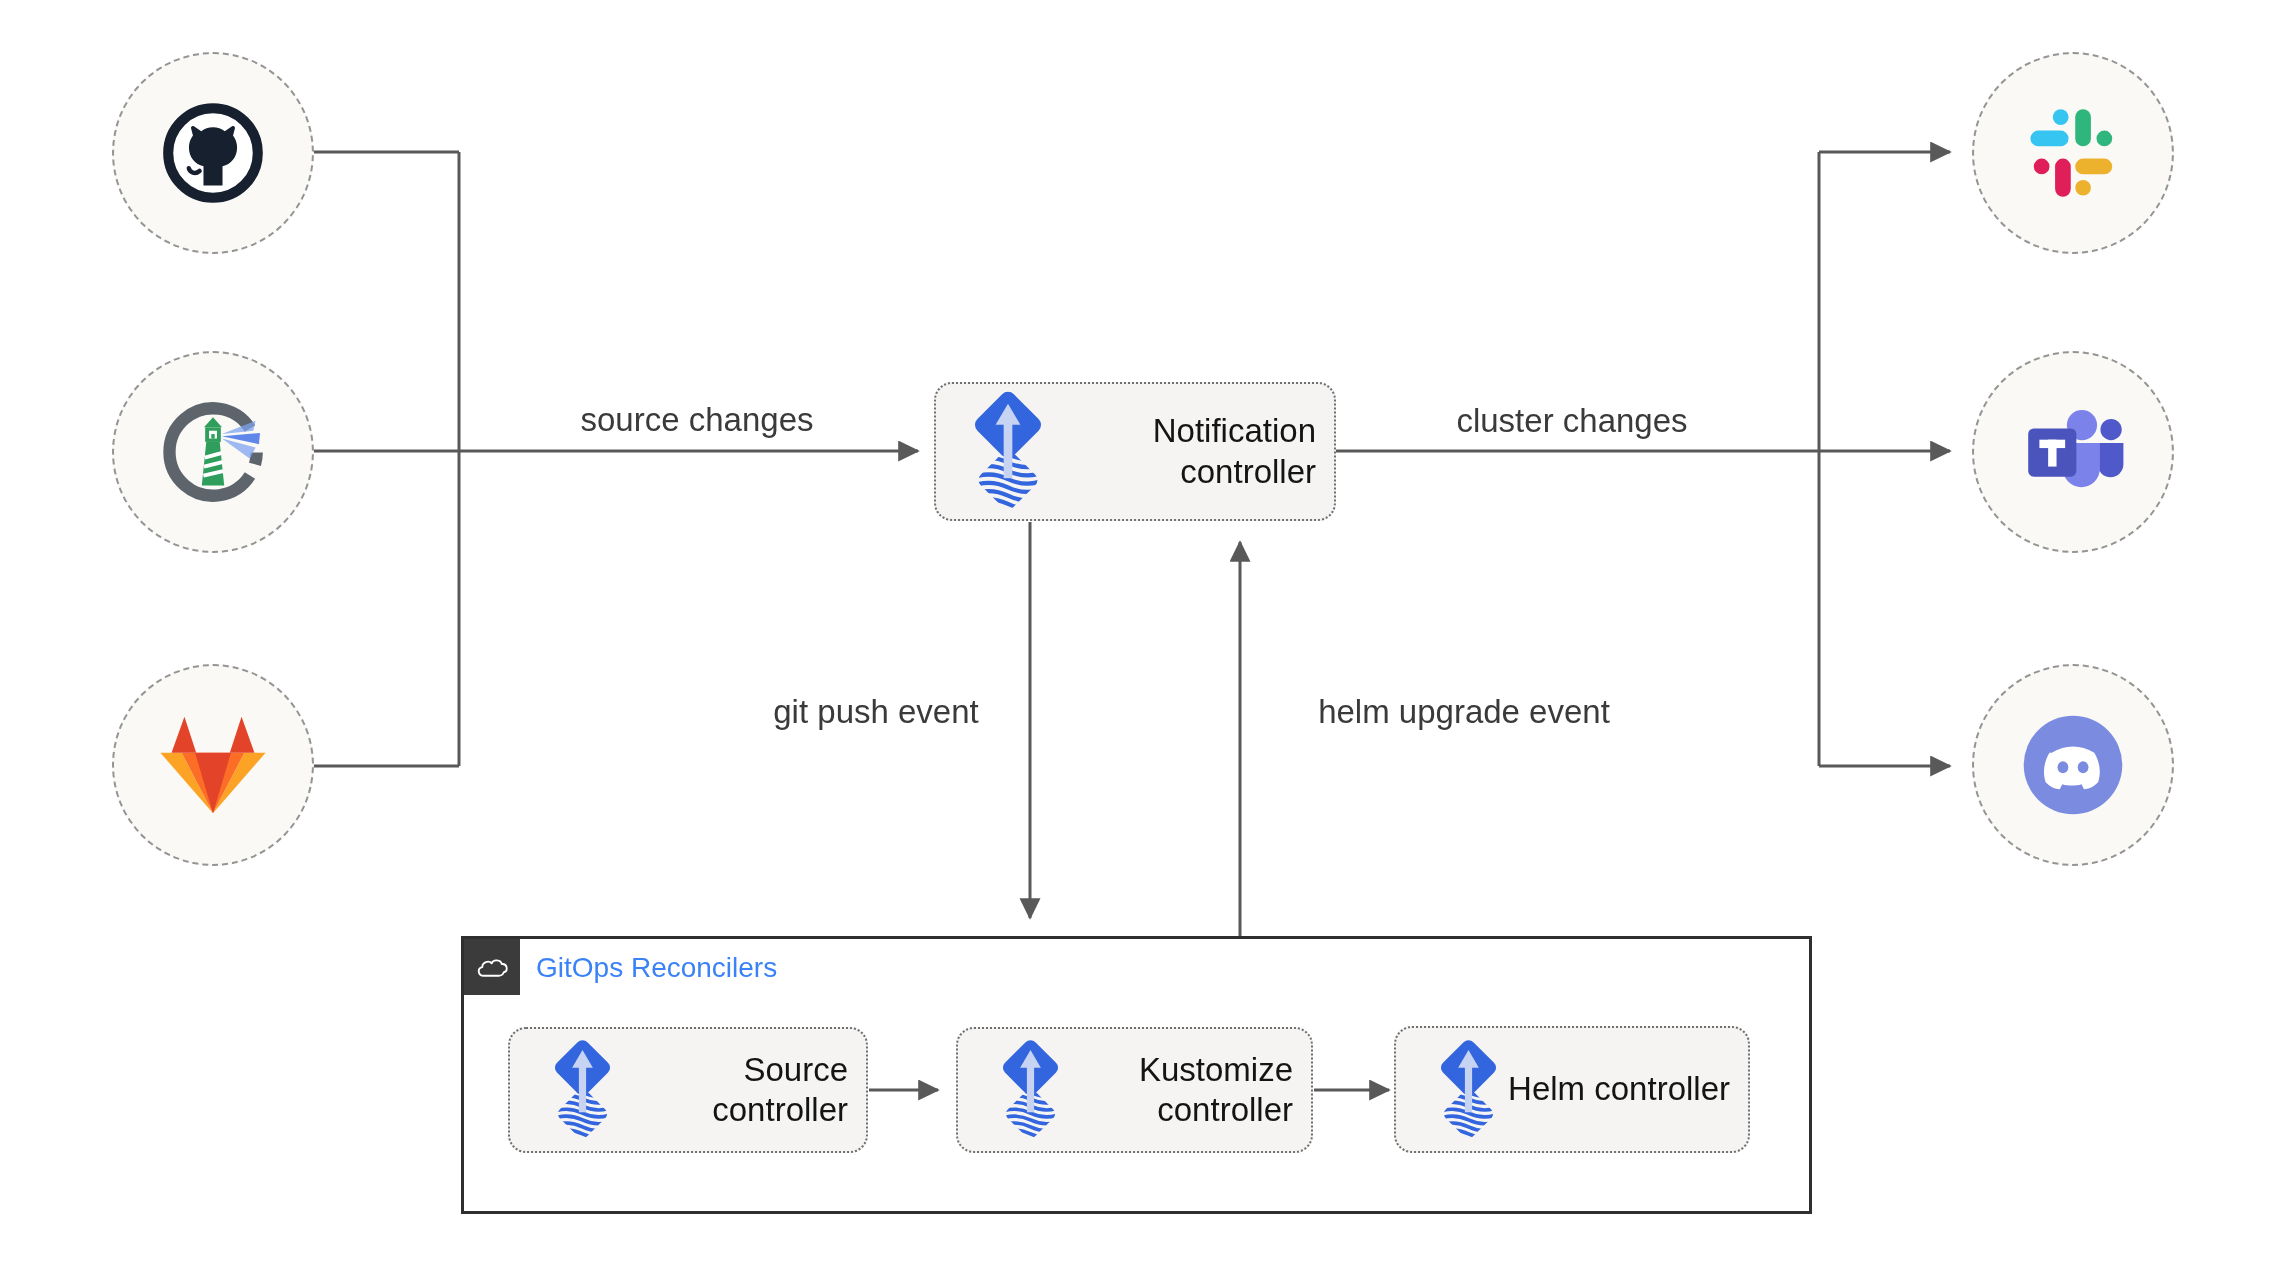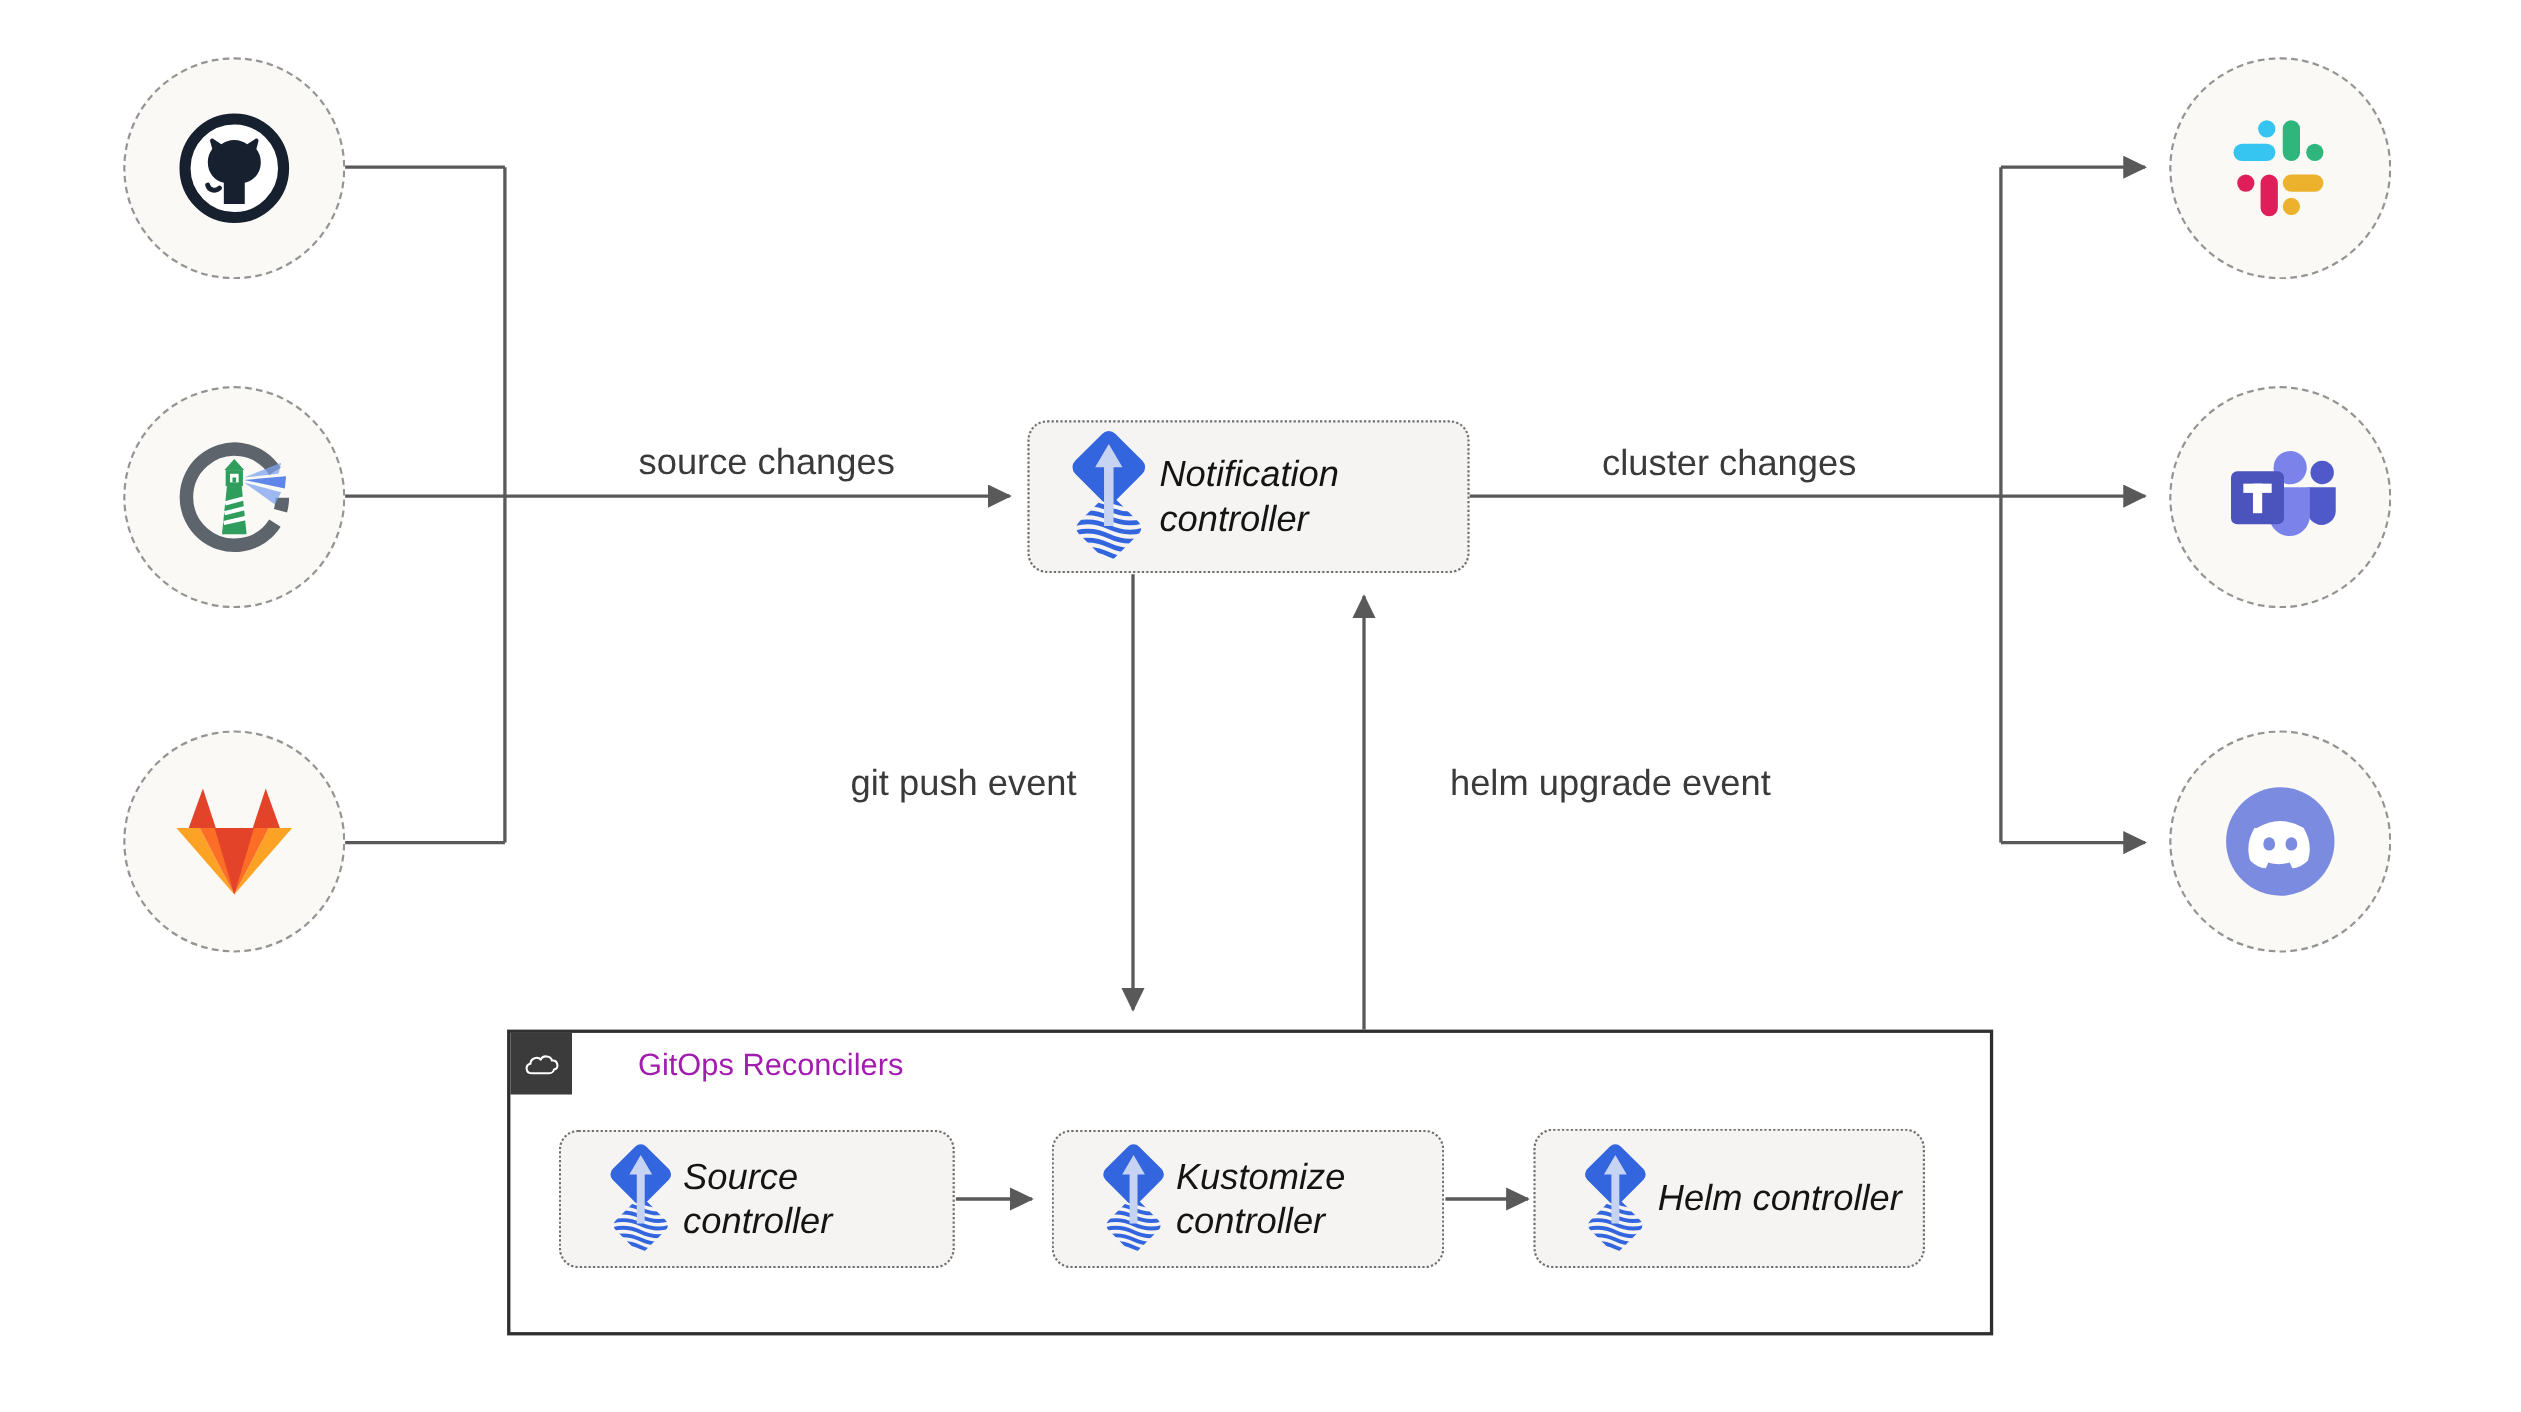--- a/index.html
+++ b/index.html
@@ -21,40 +21,39 @@
   .circle svg{width:112px;height:112px;display:block;}
 
   
   .node{
     position:absolute;box-sizing:border-box;
     background:#f5f4f2;border:2px dotted #6f6f6f;border-radius:18px;
     display:flex;align-items:center;
   }
   .node .flux-holder{display:flex;align-items:center;justify-content:center;}
   .node .node-label{
-    flex:1;text-align:left;color:#141414;font-size:33px;line-height:1.22;
+    flex:1;text-align:right;color:#141414;font-size:33px;line-height:1.22;
     padding-right:18px;
-    font-style:italic;
   }
   .node-lg .flux-holder{margin-left:26px;}
   .node-lg .flux-holder svg{width:92px;height:127px;}
   .node-sm .flux-holder{margin-left:34px;}
   .node-sm .flux-holder svg{width:77px;height:106px;}
 
   
   .group{
     position:absolute;box-sizing:border-box;border:3px solid #2f2f2f;background:transparent;
   }
   .group-badge{
     position:absolute;left:0;top:0;width:56px;height:56px;background:#3b3b3b;
     display:flex;align-items:center;justify-content:center;
   }
   .group-badge svg{width:38px;height:27px;display:block;}
   .group-title{
-    position:absolute;left:72px;top:13px;font-size:28px;color:#a21caf;white-space:nowrap;margin-left:44px;
+    position:absolute;left:72px;top:13px;font-size:28px;color:#3b82f6;white-space:nowrap;
   }
 
   .edge-label{
     position:absolute;transform:translate(-50%,-50%);
     font-size:33px;color:#3a3a3a;white-space:nowrap;background:#ffffff;padding:0 4px;text-align:center;
   }
 </style>
 </head>
 <body>
 

